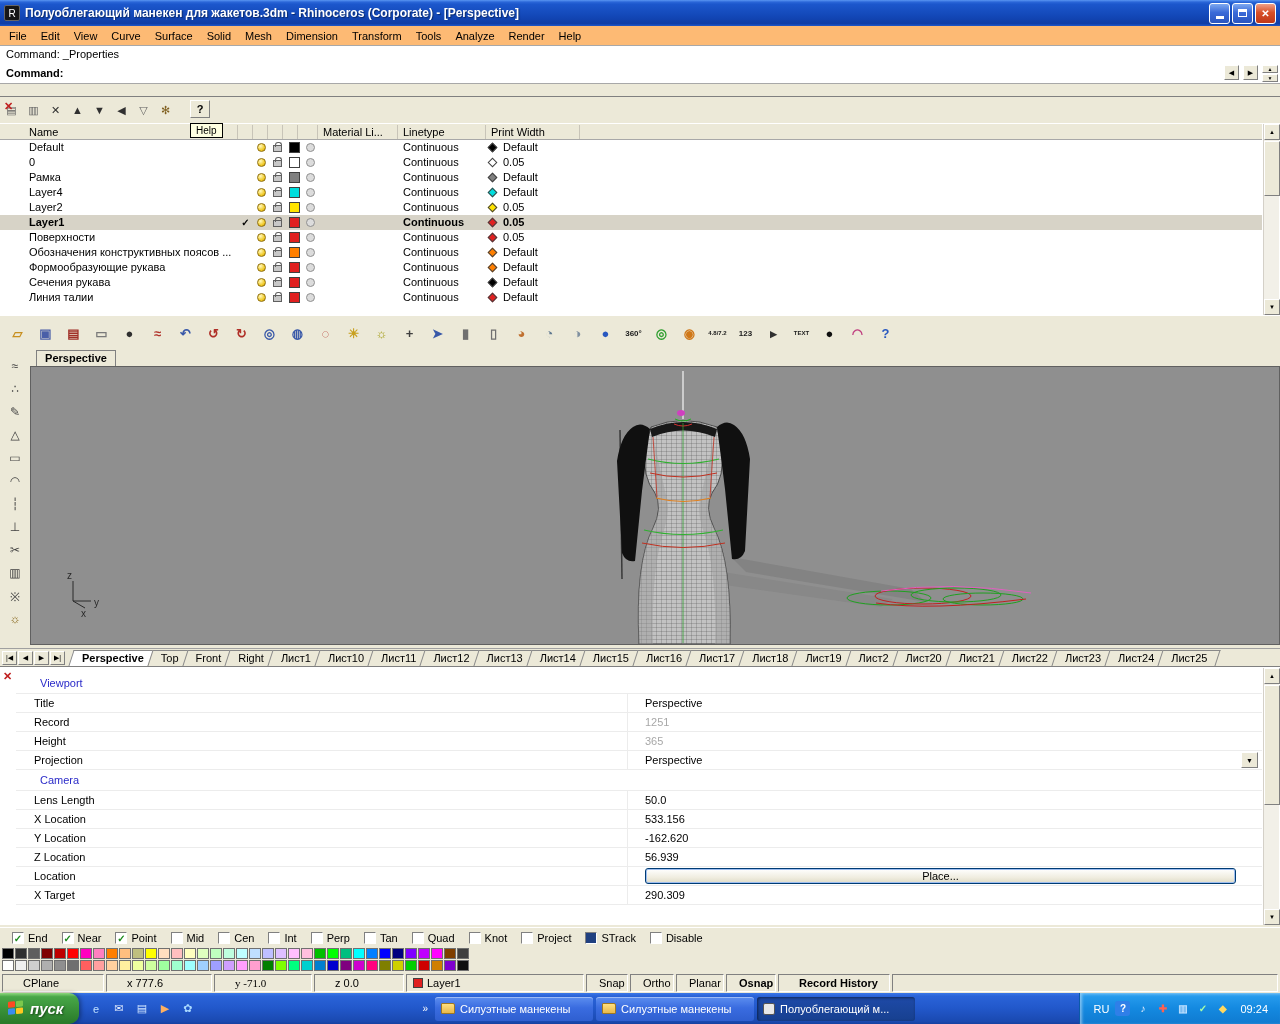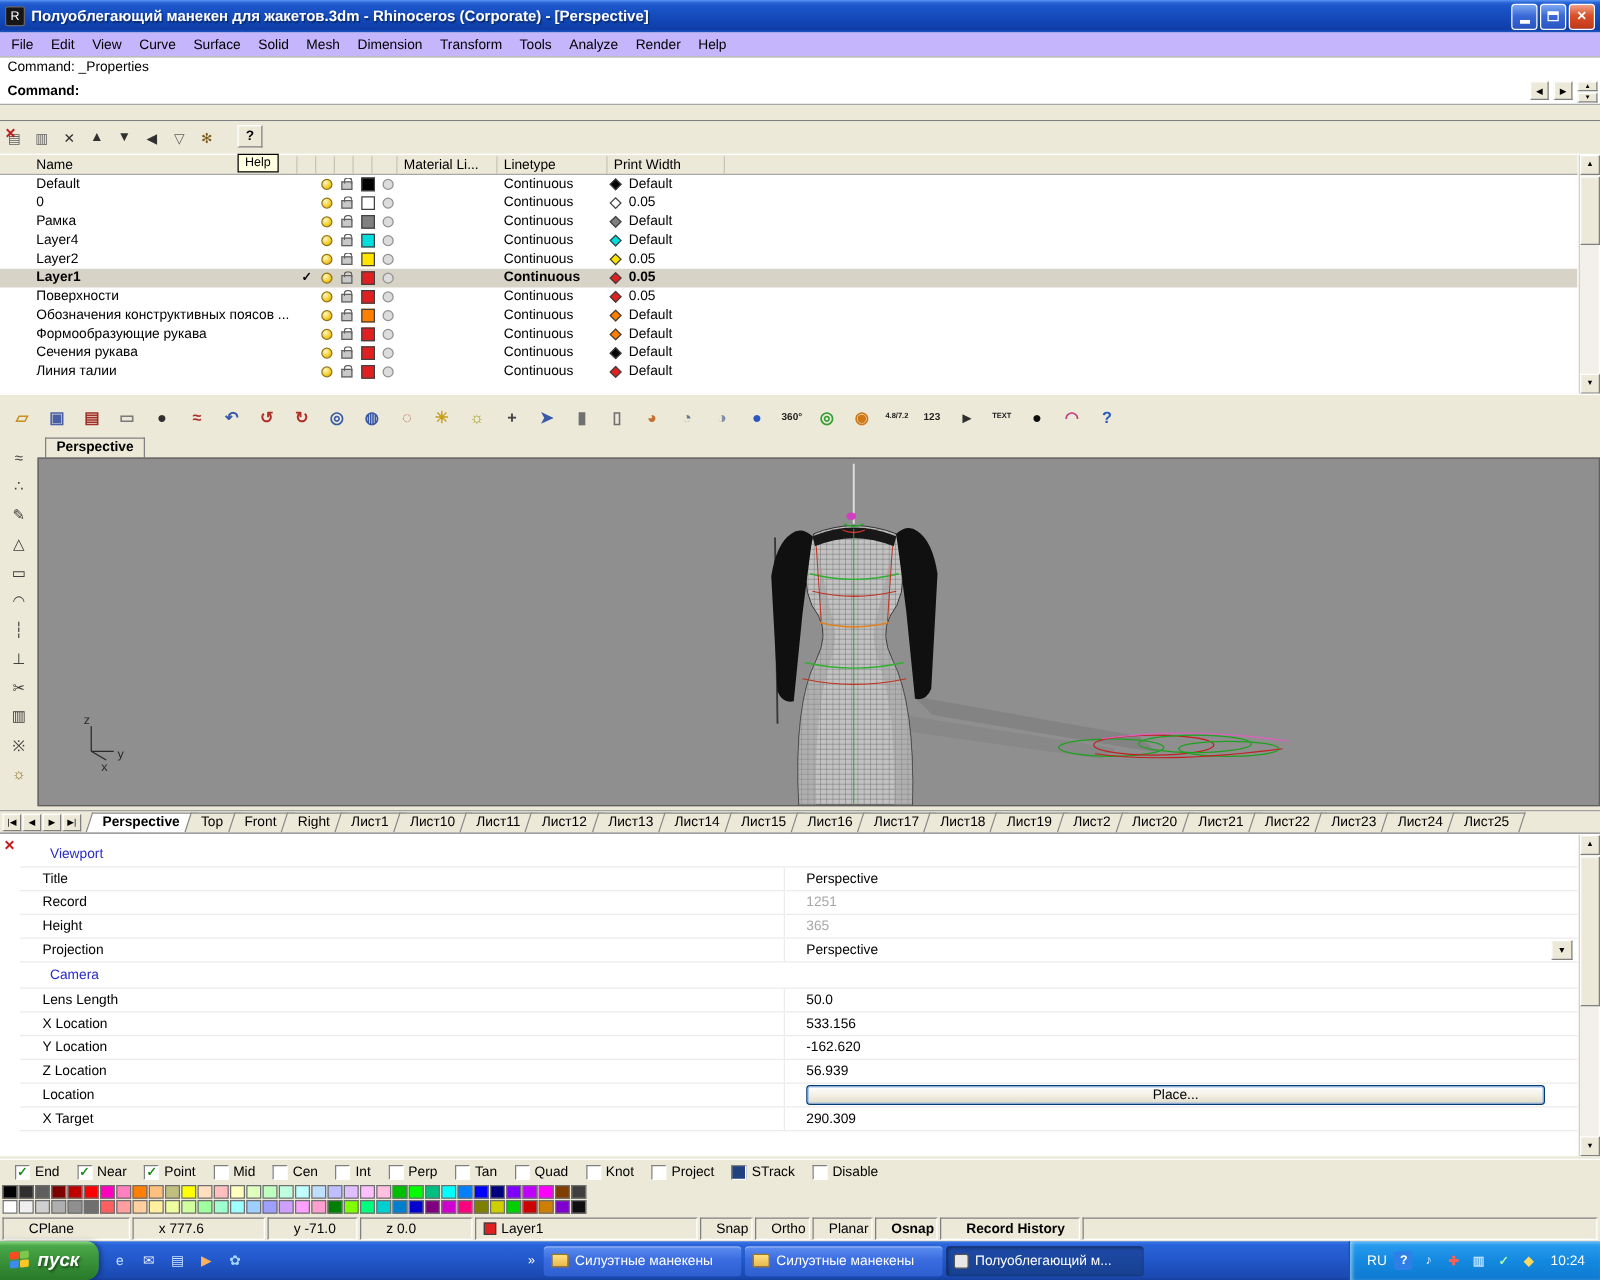--- a/index.html
+++ b/index.html
@@ -21,21 +21,21 @@
   .title-text { color:#fff; font-weight:bold; font-size:12px; flex:1;
     text-shadow:1px 1px 1px #0a2a6a; white-space:nowrap; overflow:hidden; }
   .winbtn { width:21px; height:21px; margin-left:2px; border:1px solid #fff; border-radius:3px;
     color:#fff; font-size:10px; font-weight:bold; display:flex; align-items:center; justify-content:center;
     background:linear-gradient(180deg,#7da8f0,#3a6ad8 45%,#2a55c0); }
   .winbtn.close { background:linear-gradient(180deg,#f0a088,#d8502898 45%,#c03818); background:linear-gradient(180deg,#f0a088,#d85028 45%,#c03818); }
   .minbar { width:8px; height:3px; background:#fff; margin-top:8px; }
   .restbox { width:9px; height:8px; border:1px solid #fff; border-top-width:3px; }
 
   
-  .menubar { left:0; top:26px; width:1280px; height:19px; background:#c4b5fd;
+  .menubar { left:0; top:26px; width:1280px; height:19px; background:#fdba74;
     display:flex; align-items:center; padding-left:2px; }
   .mitem { padding:2px 7px; cursor:default; }
 
   
   .cmdarea { left:0; top:45px; width:1280px; height:39px; background:#fff;
     border-top:1px solid #a8a8a8; border-bottom:1px solid #a8a8a8; }
   .cmd-history { position:absolute; left:6px; top:2px; }
   .cmd-prompt { position:absolute; left:6px; top:21px; font-weight:bold; }
   .cmd-controls { position:absolute; right:22px; top:19px; display:flex; gap:4px; }
   .cbtn { width:15px; height:15px; font-size:7px; display:flex; align-items:center; justify-content:center;
@@ -150,21 +150,21 @@
   .palrow { display:flex; gap:1px; }
   .pal { width:12px; height:11px; border:1px solid #707070; }
 
   
   .statusbar { left:0; top:973px; width:1280px; height:20px; background:#ece9d8; display:flex; gap:2px; padding:1px 2px; }
   .sseg { border:1px solid; border-color:#808080 #fff #fff #808080; display:flex; align-items:center;
     padding:0 6px; gap:4px; white-space:nowrap; overflow:hidden; flex:0 0 auto; }
   .sseg[data-bold="true"] { font-weight:bold; }
   .sswatch { width:10px; height:10px; border:1px solid #404040; display:inline-block; }
   .statusbar > span:nth-of-type(1){width:102px;} .statusbar > span:nth-of-type(2){width:106px;}
-  .statusbar > span:nth-of-type(3){width:72px;}  .statusbar > span:nth-of-type(4){width:90px;}
+  .statusbar > span:nth-of-type(3){width:98px;font-family:Liberation Serif, serif;}  .statusbar > span:nth-of-type(4){width:90px;}
   .statusbar > span:nth-of-type(5){width:178px;} .statusbar > span:nth-of-type(6){width:42px;}
   .statusbar > span:nth-of-type(7){width:44px;}  .statusbar > span:nth-of-type(8){width:48px;}
   .statusbar > span:nth-of-type(9){width:50px;}  .statusbar > span:nth-of-type(10){width:112px;}
   .statusbar::after { content:""; flex:1; border:1px solid; border-color:#808080 #fff #fff #808080; }
 
   
   .taskbar { left:0; top:993px; width:1280px; height:31px;
     background:linear-gradient(180deg,#3a77e8 0%,#2a63d8 10%,#2258cb 48%,#1a49b0 92%,#1540a0 100%);
     display:flex; align-items:center; }
   .start { height:31px; padding:0 16px 0 8px; border-radius:0 10px 10px 0; display:flex; align-items:center; gap:5px;
@@ -911,17 +911,17 @@
       <span class="trlang">RU</span>
       <span style="display:flex;gap:5px;">
 
       <span class="tricon" style="color: rgb(255, 255, 255); background: rgb(47, 127, 232);">?</span>
           <span class="tricon" style="color: rgb(234, 242, 255);">♪</span>
           <span class="tricon" style="color: rgb(255, 96, 80);">✚</span>
           <span class="tricon" style="color: rgb(191, 224, 255);">▥</span>
           <span class="tricon" style="color: rgb(168, 255, 168);">✓</span>
           <span class="tricon" style="color: rgb(255, 216, 96);">◆</span>
         </span>
-      <span class="trtime">10:24</span>
+      <span class="trtime">09:24</span>
     </span>
   </div>
 
 </div>
 
 </body></html>

